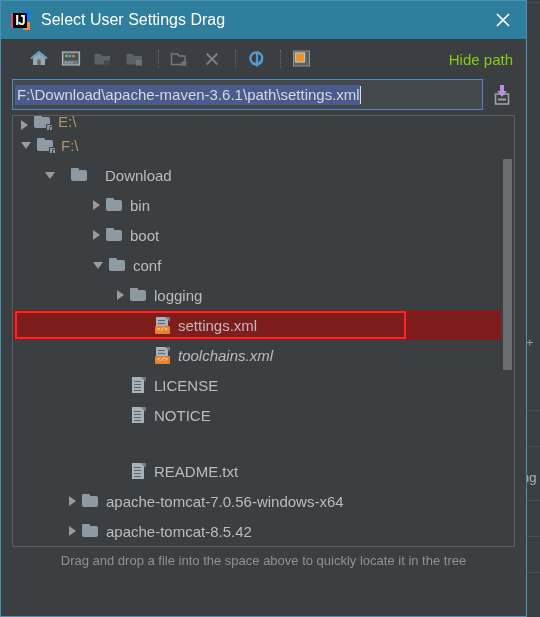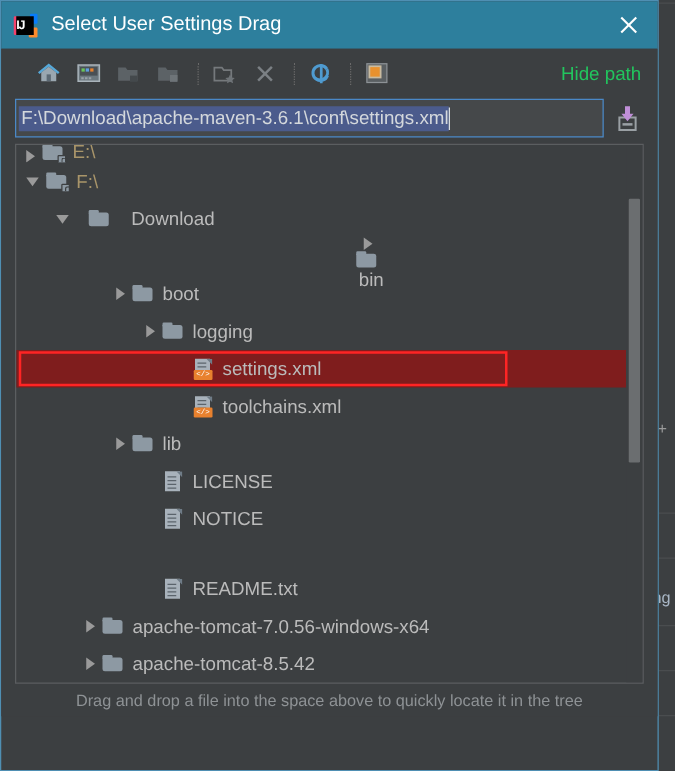--- a/index.html
+++ b/index.html
@@ -54,22 +54,22 @@
     padding: 0 8px 0 10px;
     position: relative;
   }
   #app-icon { width: 19px; height: 19px; position: relative; flex: 0 0 auto; }
   #app-icon .ij-red  { position:absolute; left:0;  top:2px;  width:5px;  height:15px; background:#f4426c; border-radius:1px; }
   #app-icon .ij-blue { position:absolute; left:13px; top:0;  width:6px;  height:8px;  background:#087cfa; border-radius:1px; }
   #app-icon .ij-orange{position:absolute; left:12px; top:11px; width:7px; height:8px; background:#fe8b2c; border-radius:1px; }
   #app-icon .ij-box  { position:absolute; left:2px; top:2px; width:14px; height:15px; background:#000; }
   #app-icon .ij-txt  {
     position:absolute; left:2px; top:2px; width:14px; height:15px;
-    color:#fff; font-size:10px; font-weight:bold; line-height:15px;
-    text-align:left; letter-spacing:-1px;
+    color:#fff; font-size:14px; font-weight:bold; line-height:15px;
+    text-align:center; letter-spacing:-1px;
     font-family:"Liberation Sans", sans-serif;
   }
   #title-text {
     color: #ffffff; font-size: 16px; margin-left: 11px;
     white-space: nowrap; font-weight: normal;
   }
   #close-btn {
     position: absolute; right: 10px; top: 50%; transform: translateY(-50%);
     width: 26px; height: 26px; cursor: pointer;
     display: flex; align-items: center; justify-content: center;
@@ -326,26 +326,26 @@
 
       <div class="tb-sep"></div>
 
       <div class="tb-btn">
         <svg width="20" height="18" viewBox="0 0 20 18">
           <rect x="1.5" y="1" width="16" height="15" fill="#5a5f62" stroke="#8d9296" stroke-width="1"></rect>
           <rect x="3.5" y="3" width="9" height="9" fill="#e8912e" stroke="#c9bba0" stroke-width="1.4"></rect>
         </svg>
       </div>
 
-      <div id="hide-path" style="color: #22c55e;">Hide path</div>
+      <div id="hide-path" style="color: #84cc16;">Hide path</div>
     </div>
 
     <div id="pathrow">
       <div id="path-field" style="border-color: rgb(74, 136, 199);">
-        <span id="path-text" style="background: rgb(75, 91, 140);">F:\Download\apache-maven-3.6.1\conf\settings.xml</span>
+        <span id="path-text" style="background: rgb(75, 91, 140);">F:\Download\apache-maven-3.6.1\path\settings.xml</span>
         <span id="path-caret"></span>
       </div>
       <div id="paste-btn">
         <svg width="20" height="22" viewBox="0 0 20 22">
           <rect x="3.5" y="10" width="13" height="10" fill="none" stroke="#9aa0a4" stroke-width="1.6"></rect>
           <rect x="6" y="14.5" width="8" height="2" fill="#9aa0a4"></rect>
           <rect x="8" y="1" width="4" height="7" fill="#c08fd8"></rect>
           <path d="M5.2 7 L14.8 7 L10 13 Z" fill="#c08fd8"></path>
         </svg>
       </div>
@@ -372,35 +372,43 @@
             <span class="label drive">F:\</span>
           </div>
           <div class="row" style="padding-left: 32px; gap: 10px;">
             <span class="arrow expanded"></span>
             <span class="ico">
               <span class="folder-tab"></span>
               <span class="folder-body"></span>
             </span>
             <span class="label">Download</span>
           </div>
-          <div class="row" style="padding-left: 80px; flex-direction: column;">
-            <span class="arrow collapsed"></span>
-            <span class="ico">
-              <span class="folder-tab"></span>
-              <span class="folder-body"></span>
-            </span>
-            <span class="label">bin</span>
-          </div>
           <div class="row" style="padding-left: 80px;">
             <span class="arrow collapsed"></span>
             <span class="ico">
               <span class="folder-tab"></span>
               <span class="folder-body"></span>
             </span>
+            <span class="label">bin</span>
+          </div>
+          <div class="row" style="padding-left: 80px;">
+            <span class="arrow collapsed"></span>
+            <span class="ico">
+              <span class="folder-tab"></span>
+              <span class="folder-body"></span>
+            </span>
             <span class="label">boot</span>
+          </div>
+          <div class="row" style="padding-left: 80px;">
+            <span class="arrow expanded"></span>
+            <span class="ico">
+              <span class="folder-tab"></span>
+              <span class="folder-body"></span>
+            </span>
+            <span class="label">conf</span>
           </div>
           <div class="row" style="padding-left: 104px;">
             <span class="arrow collapsed"></span>
             <span class="ico">
               <span class="folder-tab"></span>
               <span class="folder-body"></span>
             </span>
             <span class="label">logging</span>
           </div>
           <div class="row selected" style="padding-left: 128px; background: #7f1d1d;">
@@ -411,41 +419,33 @@
               <span class="xml-lines">
                 <i></i>
                 <i></i>
                 <i></i>
               </span>
               <span class="xml-tag">&lt;/&gt;</span>
             </span>
             <span class="label">settings.xml</span>
             <span class="redbox-outline" style="border-color: rgb(255, 36, 36);"></span>
           </div>
-          <div class="row" style="padding-left: 128px;">
+          <div class="row" style="padding-left: 128px; font-style: italic;">
             <span class="arrow none"></span>
             <span class="ico">
               <span class="xml-body"></span>
               <span class="xml-fold"></span>
               <span class="xml-lines">
                 <i></i>
                 <i></i>
                 <i></i>
               </span>
               <span class="xml-tag">&lt;/&gt;</span>
             </span>
             <span class="label">toolchains.xml</span>
-          </div>
-          <div class="row" style="padding-left: 80px;">
-            <span class="arrow collapsed"></span>
-            <span class="ico">
-              <span class="folder-tab"></span>
-              <span class="folder-body"></span>
-            </span>
-            <span class="label">lib</span>
           </div>
           <div class="row" style="padding-left: 104px;">
             <span class="arrow none"></span>
             <span class="ico">
               <span class="file-body"></span>
               <span class="file-fold"></span>
               <span class="file-lines">
                 <i></i>
                 <i></i>
                 <i></i>

